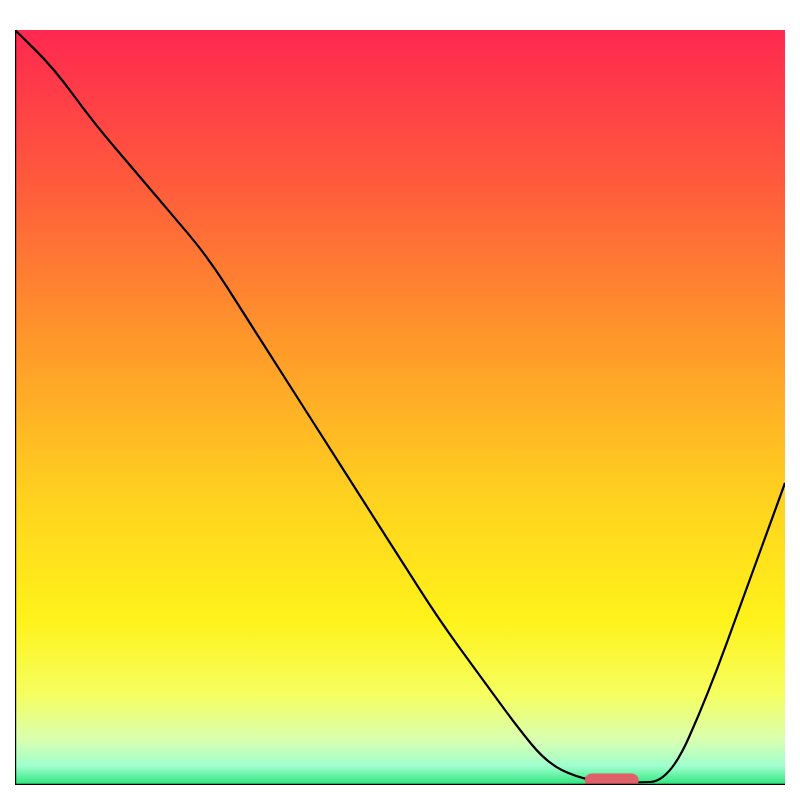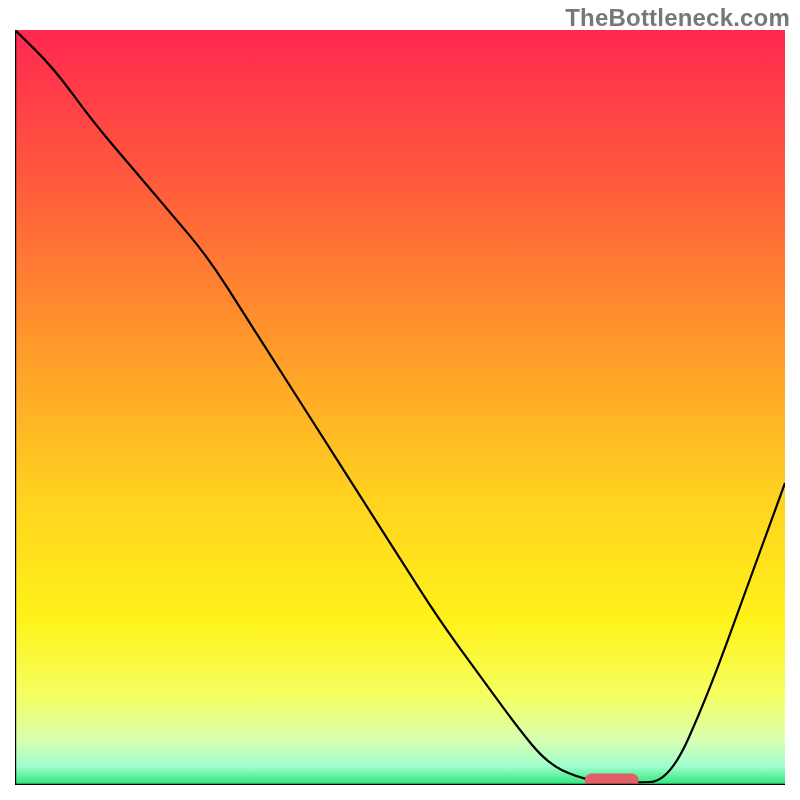--- a/index.html
+++ b/index.html
@@ -32,21 +32,20 @@
     top: 30px;
     width: 770px;
     height: 755px;
   }
   svg { display: block; }
 </style>
 </head>
 <body>
 
 <div class="wrap">
-  <div class="watermark">TheBottleneck.com</div>
 
   <svg class="plot" viewBox="0 0 770 755" preserveAspectRatio="none">
     <defs>
       <linearGradient id="bg-grad" x1="0" y1="0" x2="0" y2="1">
           <stop offset="0%" stop-color="#ff2850"></stop>
           <stop offset="20%" stop-color="#ff5a3c"></stop>
           <stop offset="42%" stop-color="#ff9a2a"></stop>
           <stop offset="62%" stop-color="#ffd21f"></stop>
           <stop offset="78%" stop-color="#fff21a"></stop>
           <stop offset="88%" stop-color="#f6ff60"></stop>

